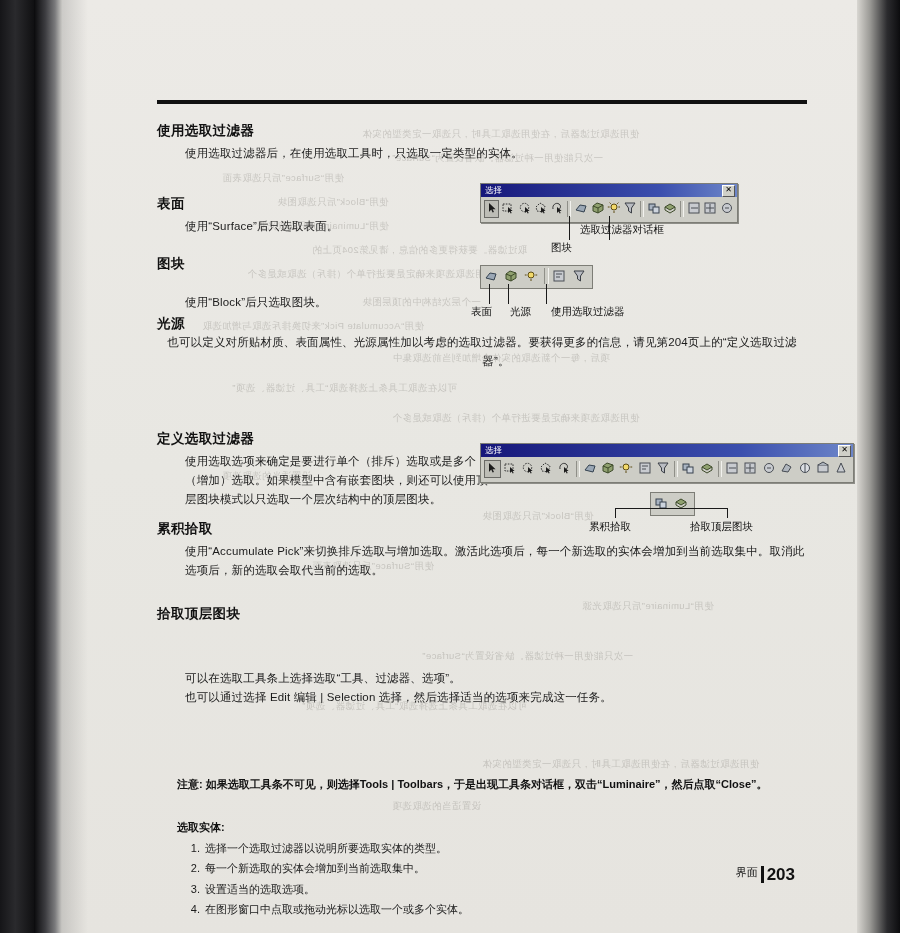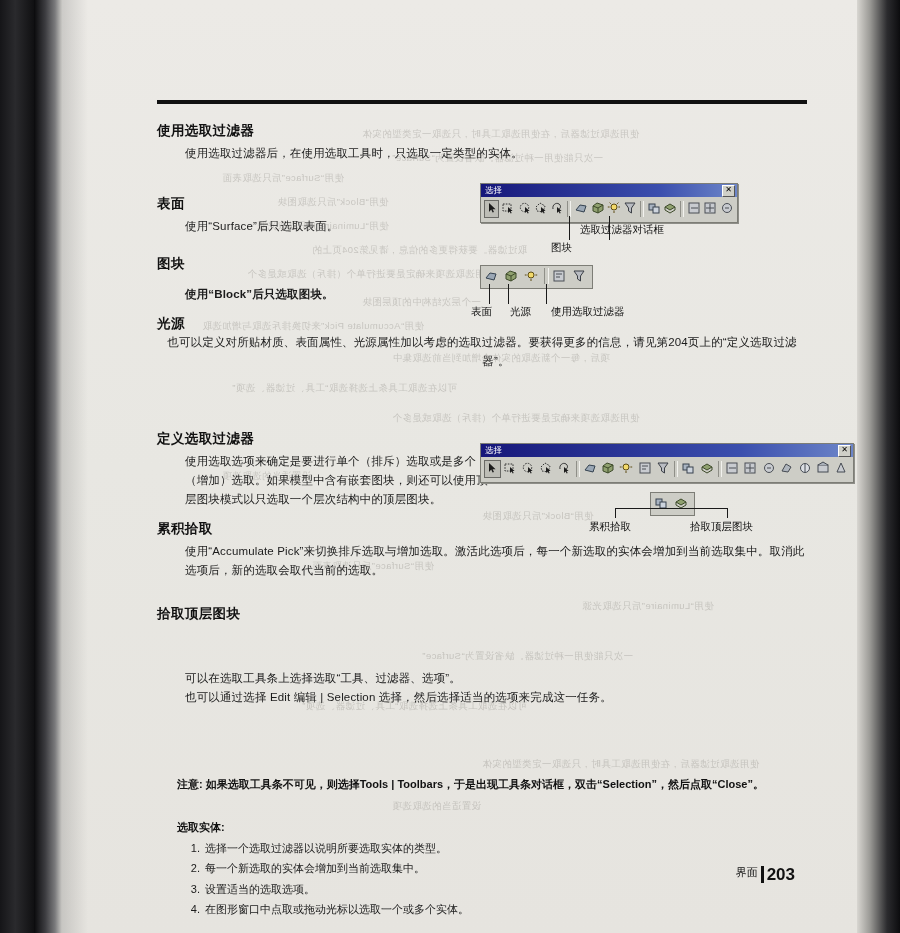--- a/index.html
+++ b/index.html
@@ -256,21 +256,21 @@
         <p class="body indent" style="margin-top:4px;">使用选取过滤器后，在使用选取工具时，只选取一定类型的实体。</p>
       </div>
 
       <div style="position:absolute; left:0; top:95px; width:340px;">
         <h2 class="h2">表面</h2>
         <p class="body indent" style="margin-top:4px;">使用“Surface”后只选取表面。</p>
       </div>
 
       <div style="position:absolute; left:0; top:155px; width:340px;">
         <h2 class="h2">图块</h2>
-        <p class="body indent" style="margin-top:12px;font-weight:bold;">使用“Block”后只选取图块。</p>
+        <p class="body indent" style="margin-top:20px;">使用“Block”后只选取图块。</p>
       </div>
 
       <div style="position:absolute; left:0; top:215px; width:650px;">
         <h2 class="h2">光源</h2>
         <p class="body" style="text-indent:-28px; padding-left:28px;text-align:center;">也可以定义对所贴材质、表面属性、光源属性加以考虑的选取过滤器。要获得更多的信息，请见第204页上的“定义选取过滤器”。</p>
       </div>
 
       <div style="position:absolute; left:0; top:330px; width:340px;">
         <h2 class="h2">定义选取过滤器</h2>
         <p class="body" style="margin-top:4px; margin-left:28px; text-indent:0; padding-left:0;">使用选取选项来确定是要进行单个（排斥）选取或是多个（增加）选取。如果模型中含有嵌套图块，则还可以使用顶层图块模式以只选取一个层次结构中的顶层图块。</p>
@@ -284,21 +284,21 @@
       <div style="position:absolute; left:0; top:505px; width:650px;">
         <h2 class="h2">拾取顶层图块</h2>
       </div>
 
       <div style="position:absolute; left:0; top:565px; width:650px;">
         <p class="body indent" style="margin-top:4px;">可以在选取工具条上选择选取“工具、过滤器、选项”。</p>
         <p class="body indent">也可以通过选择 Edit 编辑 | Selection 选择，然后选择适当的选项来完成这一任务。</p>
       </div>
 
       <div style="position:absolute; left:0; top:665px; width:660px;">
-        <p class="note">注意: 如果选取工具条不可见，则选择Tools | Toolbars，于是出现工具条对话框，双击“Selection”，然后点取“Close”。</p>
+        <p class="note">注意: 如果选取工具条不可见，则选择Tools | Toolbars，于是出现工具条对话框，双击“Luminaire”，然后点取“Close”。</p>
       </div>
 
       <div style="position:absolute; left:0; top:720px; width:650px;">
         <div class="sublist-title">选取实体:</div>
         <ol class="steps">
           <li>选择一个选取过滤器以说明所要选取实体的类型。</li>
           <li>每一个新选取的实体会增加到当前选取集中。</li>
           <li>设置适当的选取选项。</li>
           <li>在图形窗口中点取或拖动光标以选取一个或多个实体。</li>
         </ol>

